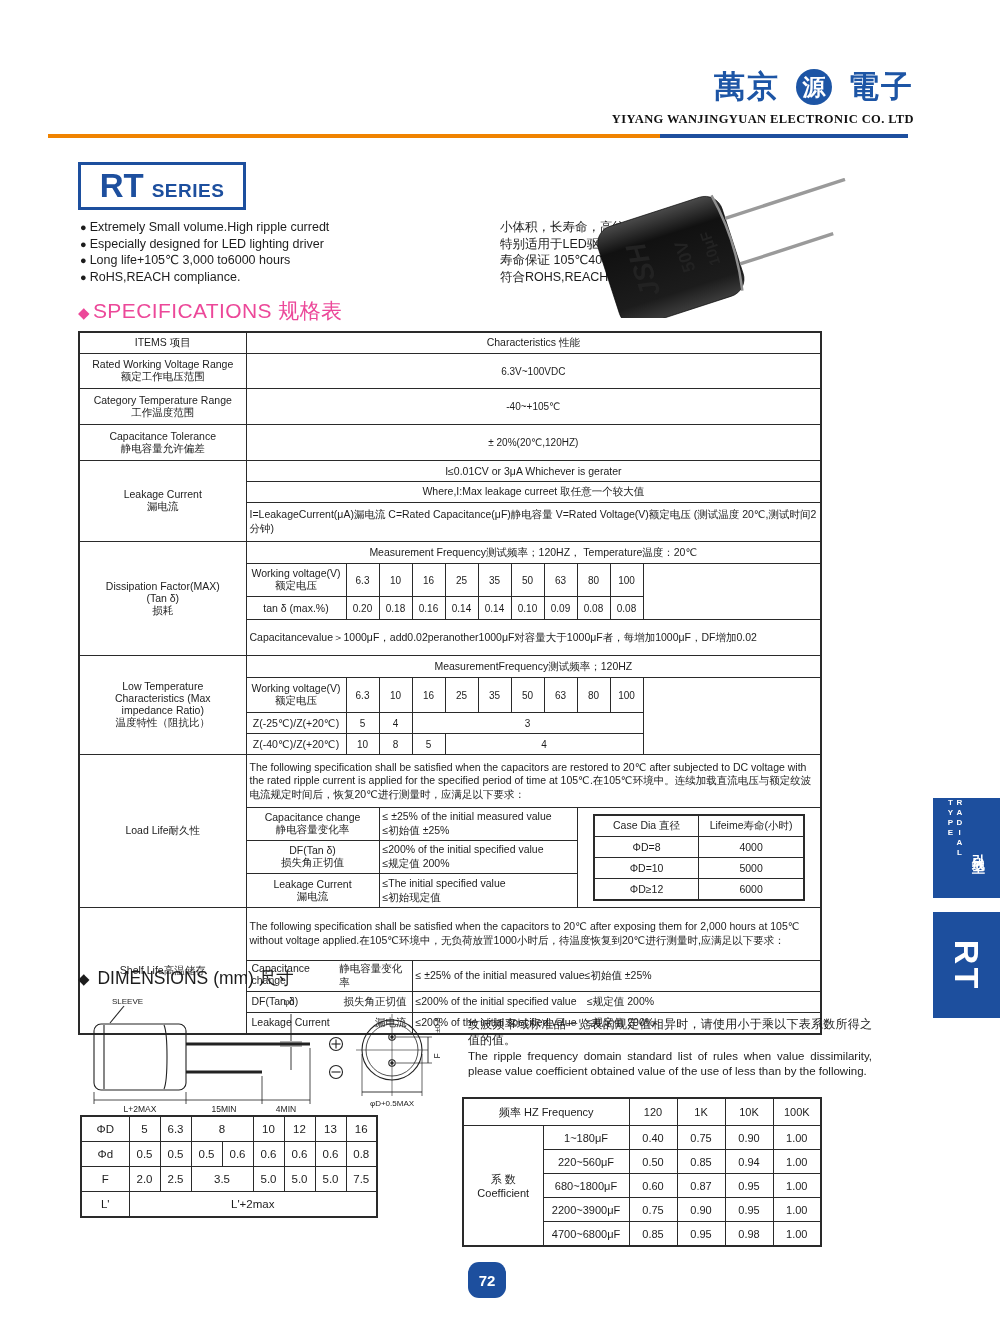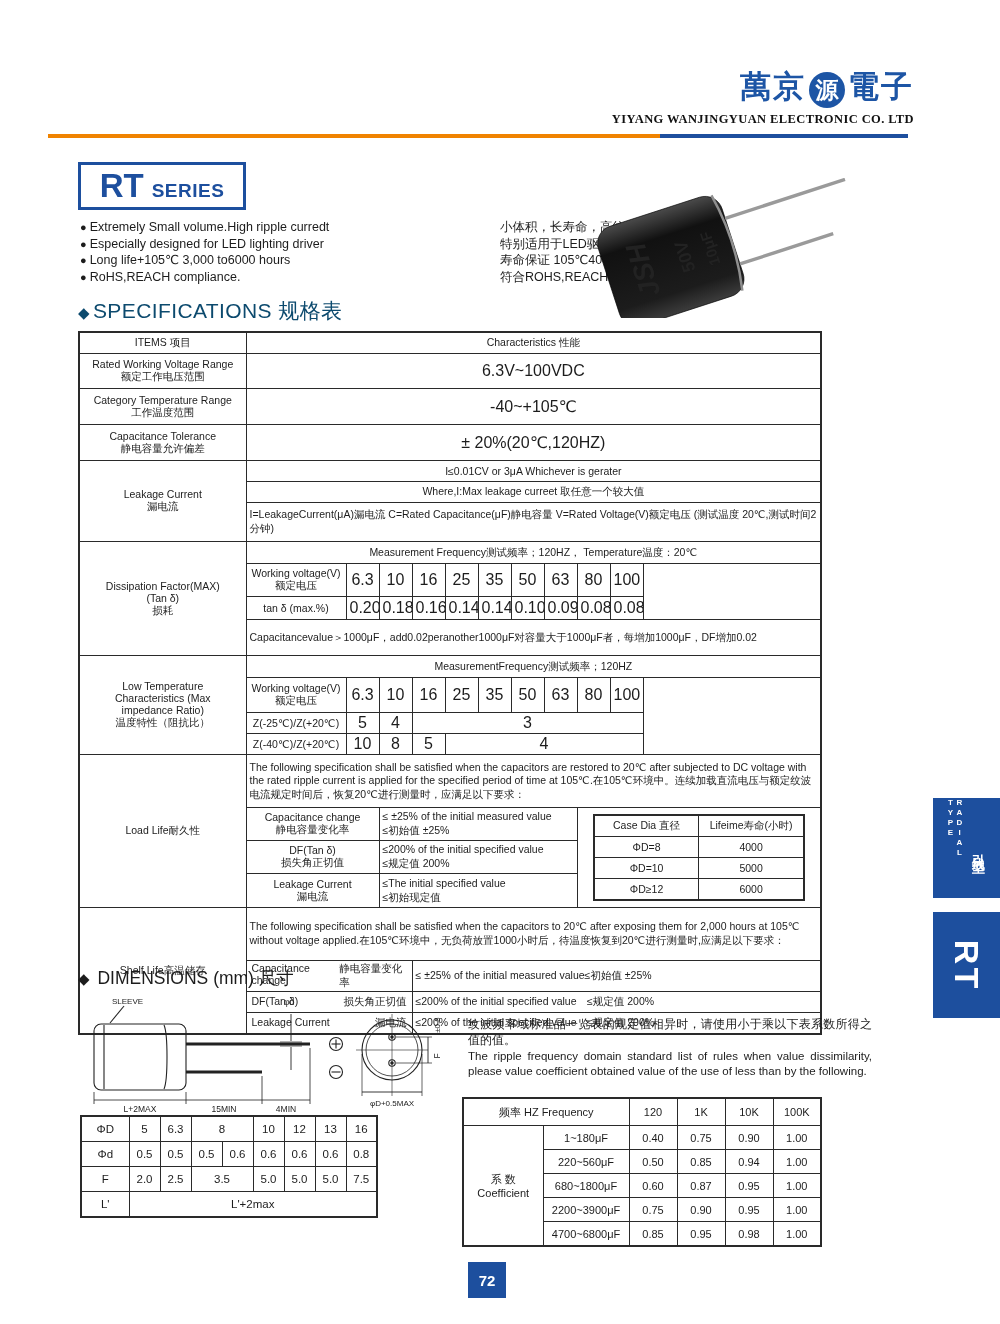--- a/index.html
+++ b/index.html
@@ -1,21 +1,21 @@
 <!DOCTYPE html>
 <html><head>
 <meta charset="utf-8">
 <style>
   html,body { margin:0; padding:0; background:#ffffff; }
   .page { position:relative; width:1000px; height:1324px; background:#fff; overflow:hidden;
           font-family:"Liberation Sans","DejaVu Sans",sans-serif; color:#1c1c1c; }
 
   
   .logo { position:absolute; top:66px; right:86px; text-align:right; }
-  .logo-cn { display:flex; align-items:flex-end; justify-content:flex-end; gap:3px;
+  .logo-cn { display:flex; align-items:center; justify-content:flex-end; gap:16px;
              font-size:31px; font-weight:bold; color:#1d55a5; letter-spacing:2px; }
   .logo-circle { width:36px; height:36px; border-radius:50%; background:#1d55a5; color:#fff;
                  display:inline-flex; align-items:center; justify-content:center; font-size:23px; letter-spacing:0; }
   .logo-en { margin-top:4px; font-family:"Liberation Serif","DejaVu Serif",serif; font-weight:bold;
              font-size:12.5px; color:#111; letter-spacing:0.4px; }
   .rule { position:absolute; top:134px; left:48px; width:860px; height:4px; display:flex; }
   .rule .o { width:612px; height:100%; }
   .rule .b { flex:1; height:100%; }
 
   
@@ -23,33 +23,33 @@
             display:flex; align-items:baseline; justify-content:center; gap:8px; color:#1d4f9e; }
   .rt-box .big { font-size:33px; font-weight:bold; line-height:42px; }
   .rt-box .small { font-size:19px; font-weight:bold; letter-spacing:0.5px; }
   .features { position:absolute; top:219px; left:80px; width:410px; font-size:12.5px; }
   .features-cn { position:absolute; top:219px; left:500px; width:350px; font-size:12.5px; }
   .feat { display:flex; gap:3px; line-height:16.5px; white-space:nowrap; }
   .bullet { font-size:11px; line-height:16.5px; }
   .cap-photo { position:absolute; top:178px; left:588px; }
 
   
-  .sec-head1 { position:absolute; top:297px; left:78px; font-size:21px; letter-spacing:0.4px; color:#0c4a6e; }
+  .sec-head1 { position:absolute; top:297px; left:78px; font-size:21px; letter-spacing:0.4px; color:#ec4899; }
   .sec-head1 .dia, .dims-head .dia, .rip-head-cn .dia, .rip-head-en .dia { font-size:15px; margin-right:3px; }
   .dims-head { position:absolute; top:966px; left:78px; font-size:17.5px; }
   .rip-head-cn { position:absolute; top:963px; left:455px; font-size:17px; font-weight:bold; letter-spacing:1px; }
   .rip-head-en { position:absolute; top:985px; left:455px; font-size:19px; }
 
   
   table { border-collapse:collapse; table-layout:fixed; }
   .spec-table { position:absolute; top:331px; left:78px; width:742px; font-size:10.5px; border:2px solid #2a2a2a; }
   .spec-table td { border:1px solid #2a2a2a; padding:1px 3px; vertical-align:middle; overflow:hidden; }
   .c { text-align:center; }
   .intro { text-align:left; line-height:1.3; padding:2px 6px; }
-  .n { font-size:16px; }
+  .n { font-size:10px; }
   .h18 > td{height:18px} .h19 > td{height:19px} .h20 > td{height:20px} .h30 > td{height:30px}
   .h31 > td{height:31px} .h32 > td{height:32px} .h33 > td{height:33px} .h36 > td{height:36px} .h50 > td{height:50px}
   .sb { display:flex; justify-content:space-between; padding:0 2px; }
   .case-wrap { vertical-align:middle; }
   .case-tbl { width:212px; margin:0 auto; font-size:10.5px; border:2px solid #2a2a2a; }
   .case-tbl td { border:1px solid #2a2a2a; height:18px; text-align:center; }
 
   
   .dims-svg { position:absolute; top:992px; left:80px; }
   .dims-table { position:absolute; top:1115px; left:80px; width:296px; font-size:11.5px; border:2px solid #2a2a2a; }
@@ -65,21 +65,21 @@
 
   
   .tab1 { position:absolute; top:798px; left:933px; width:67px; height:100px; color:#fff;
           display:flex; align-items:center; justify-content:center; gap:5px; }
   .tab1 .en { writing-mode:vertical-rl; text-orientation:upright; font-size:8px; letter-spacing:1px; font-weight:bold; }
   .tab1 .cn { writing-mode:vertical-rl; text-orientation:upright; font-size:13px; font-weight:bold; letter-spacing:3px; }
   .tab2 { position:absolute; top:912px; left:933px; width:67px; height:106px; color:#fff;
           display:flex; align-items:center; justify-content:center; }
   .tab2 span { transform:rotate(90deg); font-size:34px; font-weight:bold; letter-spacing:3px; }
   .pagenum { position:absolute; top:1262px; left:468px; width:38px; height:36px; color:#fff;
-             display:flex; align-items:center; justify-content:center; font-size:15px; font-weight:bold; }
+             display:flex; align-items:center; justify-content:center; font-size:15px; font-weight:bold;border-radius:11px; }
 
   svg text { font-family:"Liberation Sans","DejaVu Sans",sans-serif; fill:#222; }
 </style>
 </head>
 <body>
 
 <div class="page">
 
   <div class="logo">
     <div class="logo-cn">

